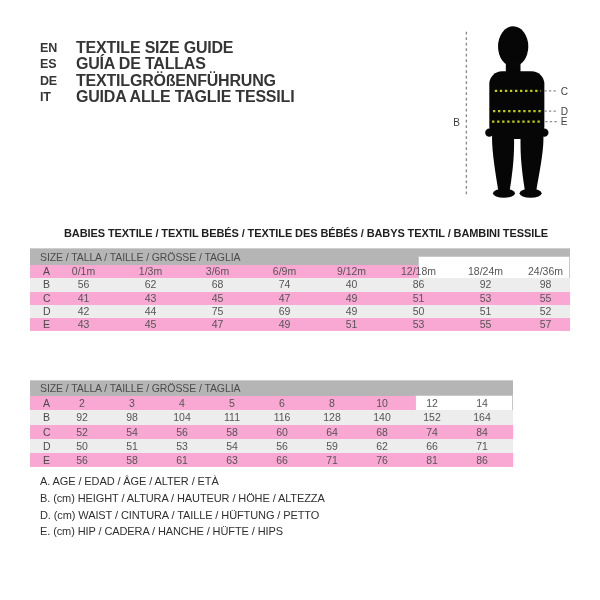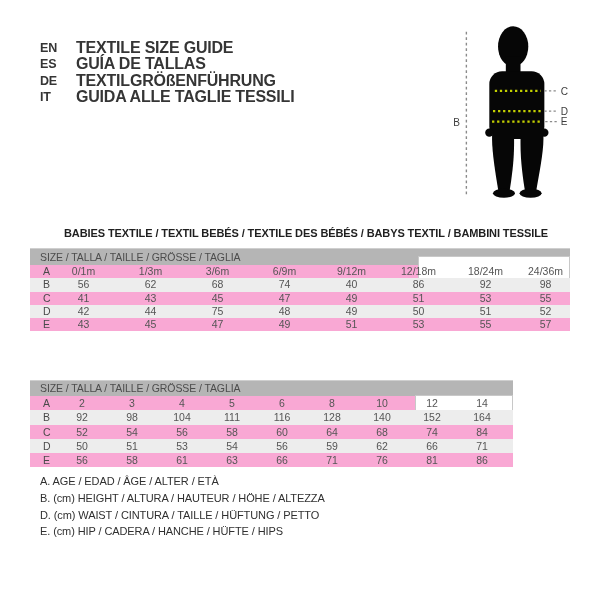--- a/index.html
+++ b/index.html
@@ -135,21 +135,21 @@
           <div class="cell">49</div>
           <div class="cell">51</div>
           <div class="cell">53</div>
           <div class="cell">55</div>
         </div>
         <div class="trow shade">
           <div class="cell label">D</div>
           <div class="cell">42</div>
           <div class="cell">44</div>
           <div class="cell">75</div>
-          <div class="cell">48</div>
+          <div class="cell">69</div>
           <div class="cell">49</div>
           <div class="cell">50</div>
           <div class="cell">51</div>
           <div class="cell">52</div>
         </div>
         <div class="trow">
           <div class="cell label">E</div>
           <div class="cell">43</div>
           <div class="cell">45</div>
           <div class="cell">47</div>

